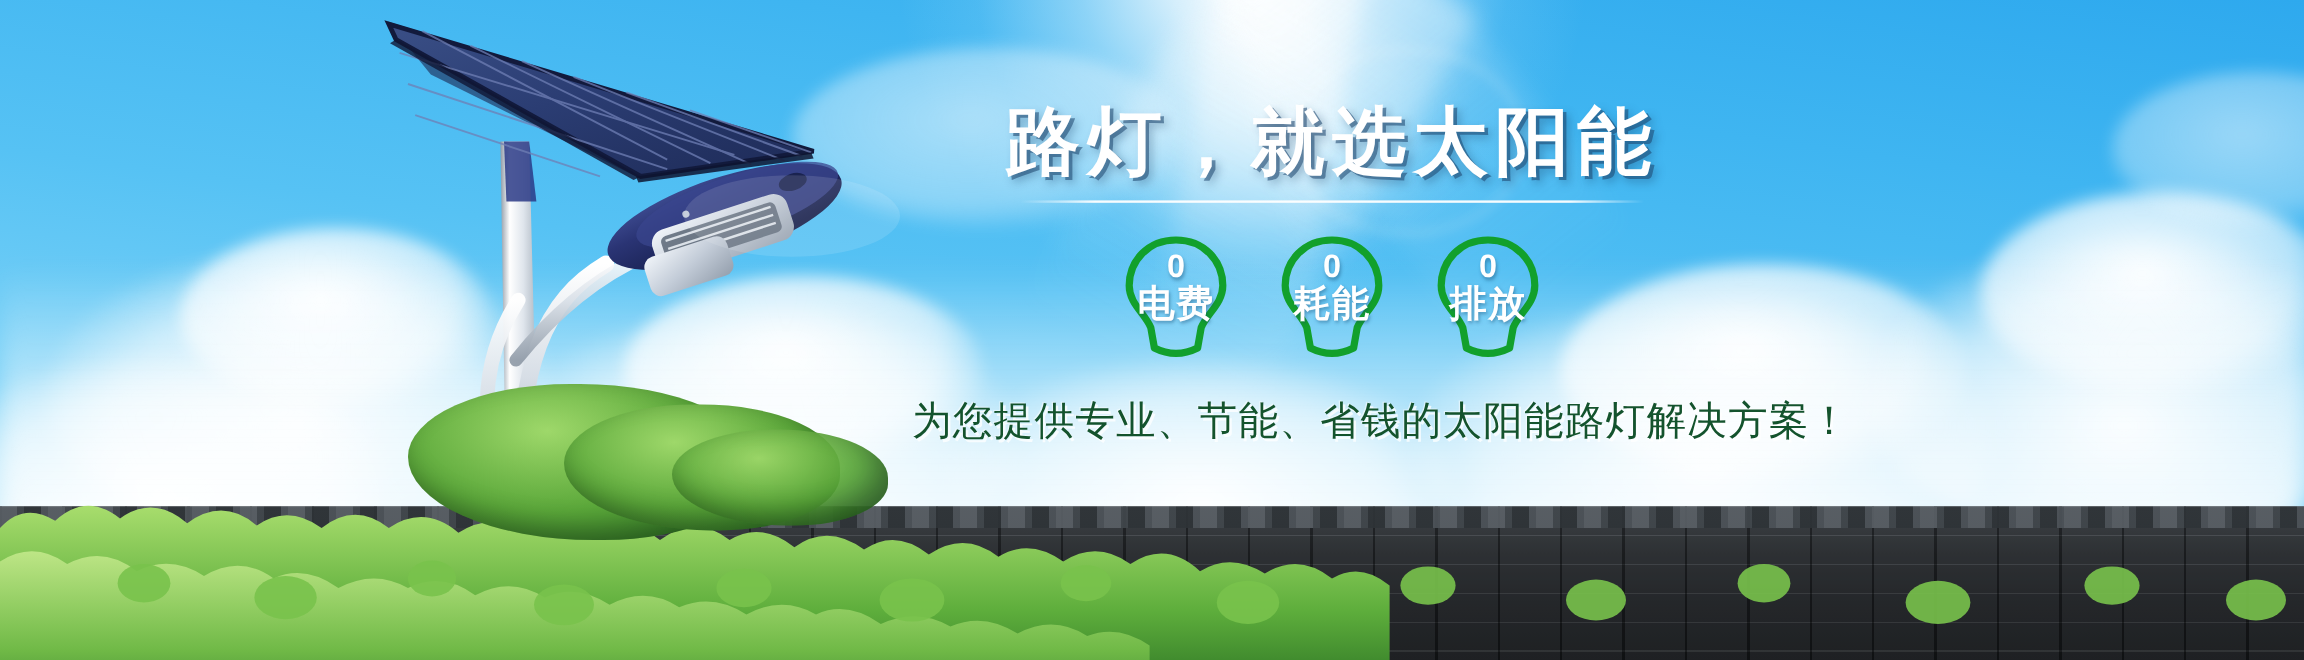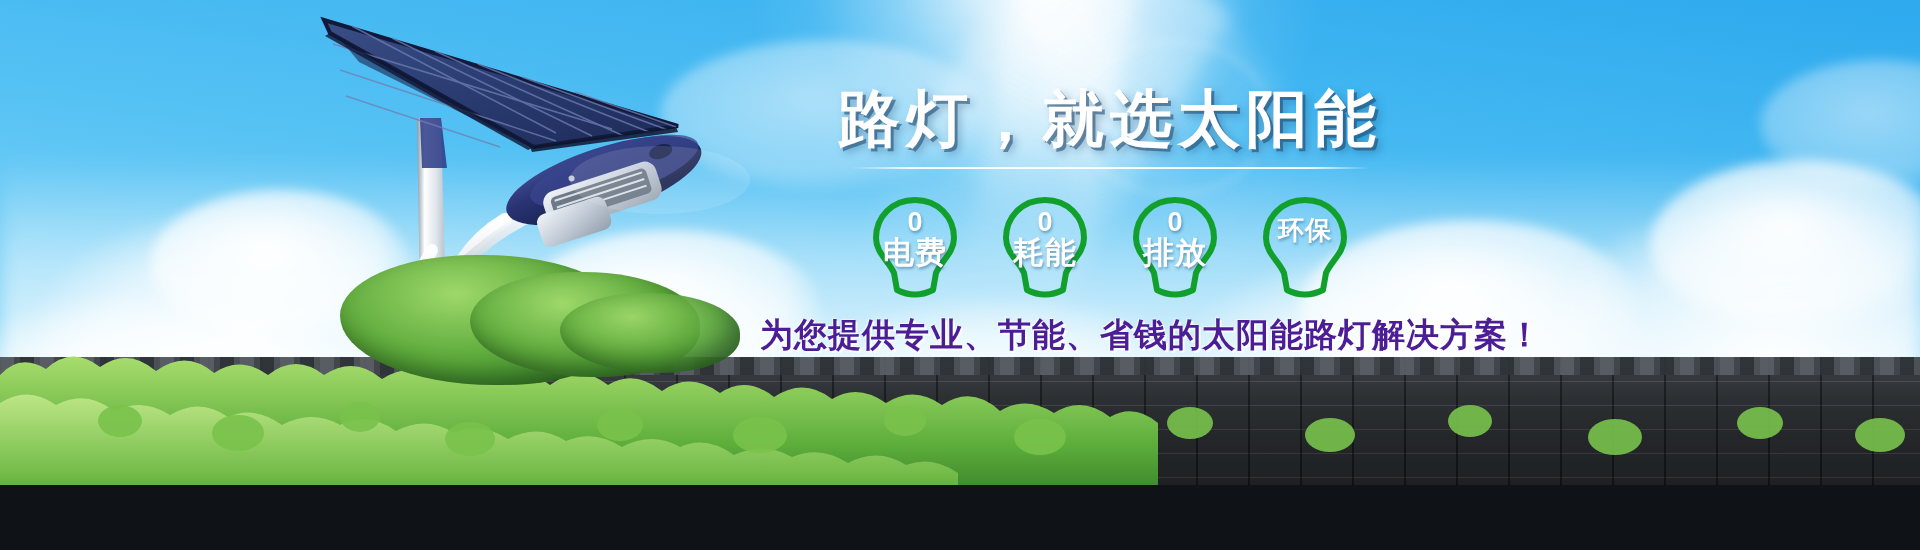--- a/index.html
+++ b/index.html
@@ -4,21 +4,21 @@
 <title>Solar Street Light Banner</title>
 <style>
   html, body {
     margin: 0;
     padding: 0;
     background: #0f1317;
   }
   #banner {
     position: relative;
     width: 1920px;
-    height: 485px;
+    height: 550px;
     overflow: hidden;
     font-family: "Liberation Sans", "DejaVu Sans", sans-serif;
     background: #38b4ef;
   }
 
   
   .sky {
     position: absolute;
     inset: 0;
     background:
@@ -173,25 +173,25 @@
     font-weight: 700;
     line-height: 1.02;
     text-shadow: 1px 2px 3px rgba(20,70,110,.45);
   }
   .bulb .zero { font-size: 27px; display:block; }
   .bulb .word { font-size: 31px; display:block; letter-spacing: 1px; }
   .bulb.two .txt { top: 22px; }
   .bulb.two .word { font-size: 26px; }
 
   .tagline {
-    margin-top: 10px;
+    margin-top: 26px;
     font-size: 33px;
-    font-weight: 700;
+    font-weight: 400;
     letter-spacing: 1px;
-    color: #4c1d95;
+    color: #14532d;
     white-space: nowrap;
     text-shadow: 2px 2px 0 rgba(255,255,255,.75), -1px -1px 0 rgba(255,255,255,.5);
   }
 </style>
 </head>
 <body>
 
 <div id="banner">
 
   <div class="sky"></div>
@@ -376,27 +376,19 @@
       <div class="bulb">
         <svg class="glass" viewBox="0 0 96 108">
           <path d="M48 5 C 25 5 9 22 9 43 C 9 58 22 66 27 78 L 30 95 Q 48 104 66 95 L 69 78 C 74 66 87 58 87 43 C 87 22 71 5 48 5 Z" fill="none" stroke="#12a02c" stroke-width="6" stroke-linejoin="round"></path>
         </svg>
         <div class="txt">
           <span class="zero">0</span>
           <span class="word">排放</span>
         </div>
       </div>
 
-      <div class="bulb two">
-        <svg class="glass" viewBox="0 0 96 108">
-          <path d="M48 5 C 25 5 9 22 9 43 C 9 58 22 66 27 78 L 30 95 Q 48 104 66 95 L 69 78 C 74 66 87 58 87 43 C 87 22 71 5 48 5 Z" fill="none" stroke="#12a02c" stroke-width="6" stroke-linejoin="round"></path>
-        </svg>
-        <div class="txt">
-          <span class="word">环保</span>
-        </div>
-      </div>
 
     </div>
 
     <div class="tagline">为您提供专业、节能、省钱的太阳能路灯解决方案！</div>
   </div>
 
 </div>
 
 </body></html>

